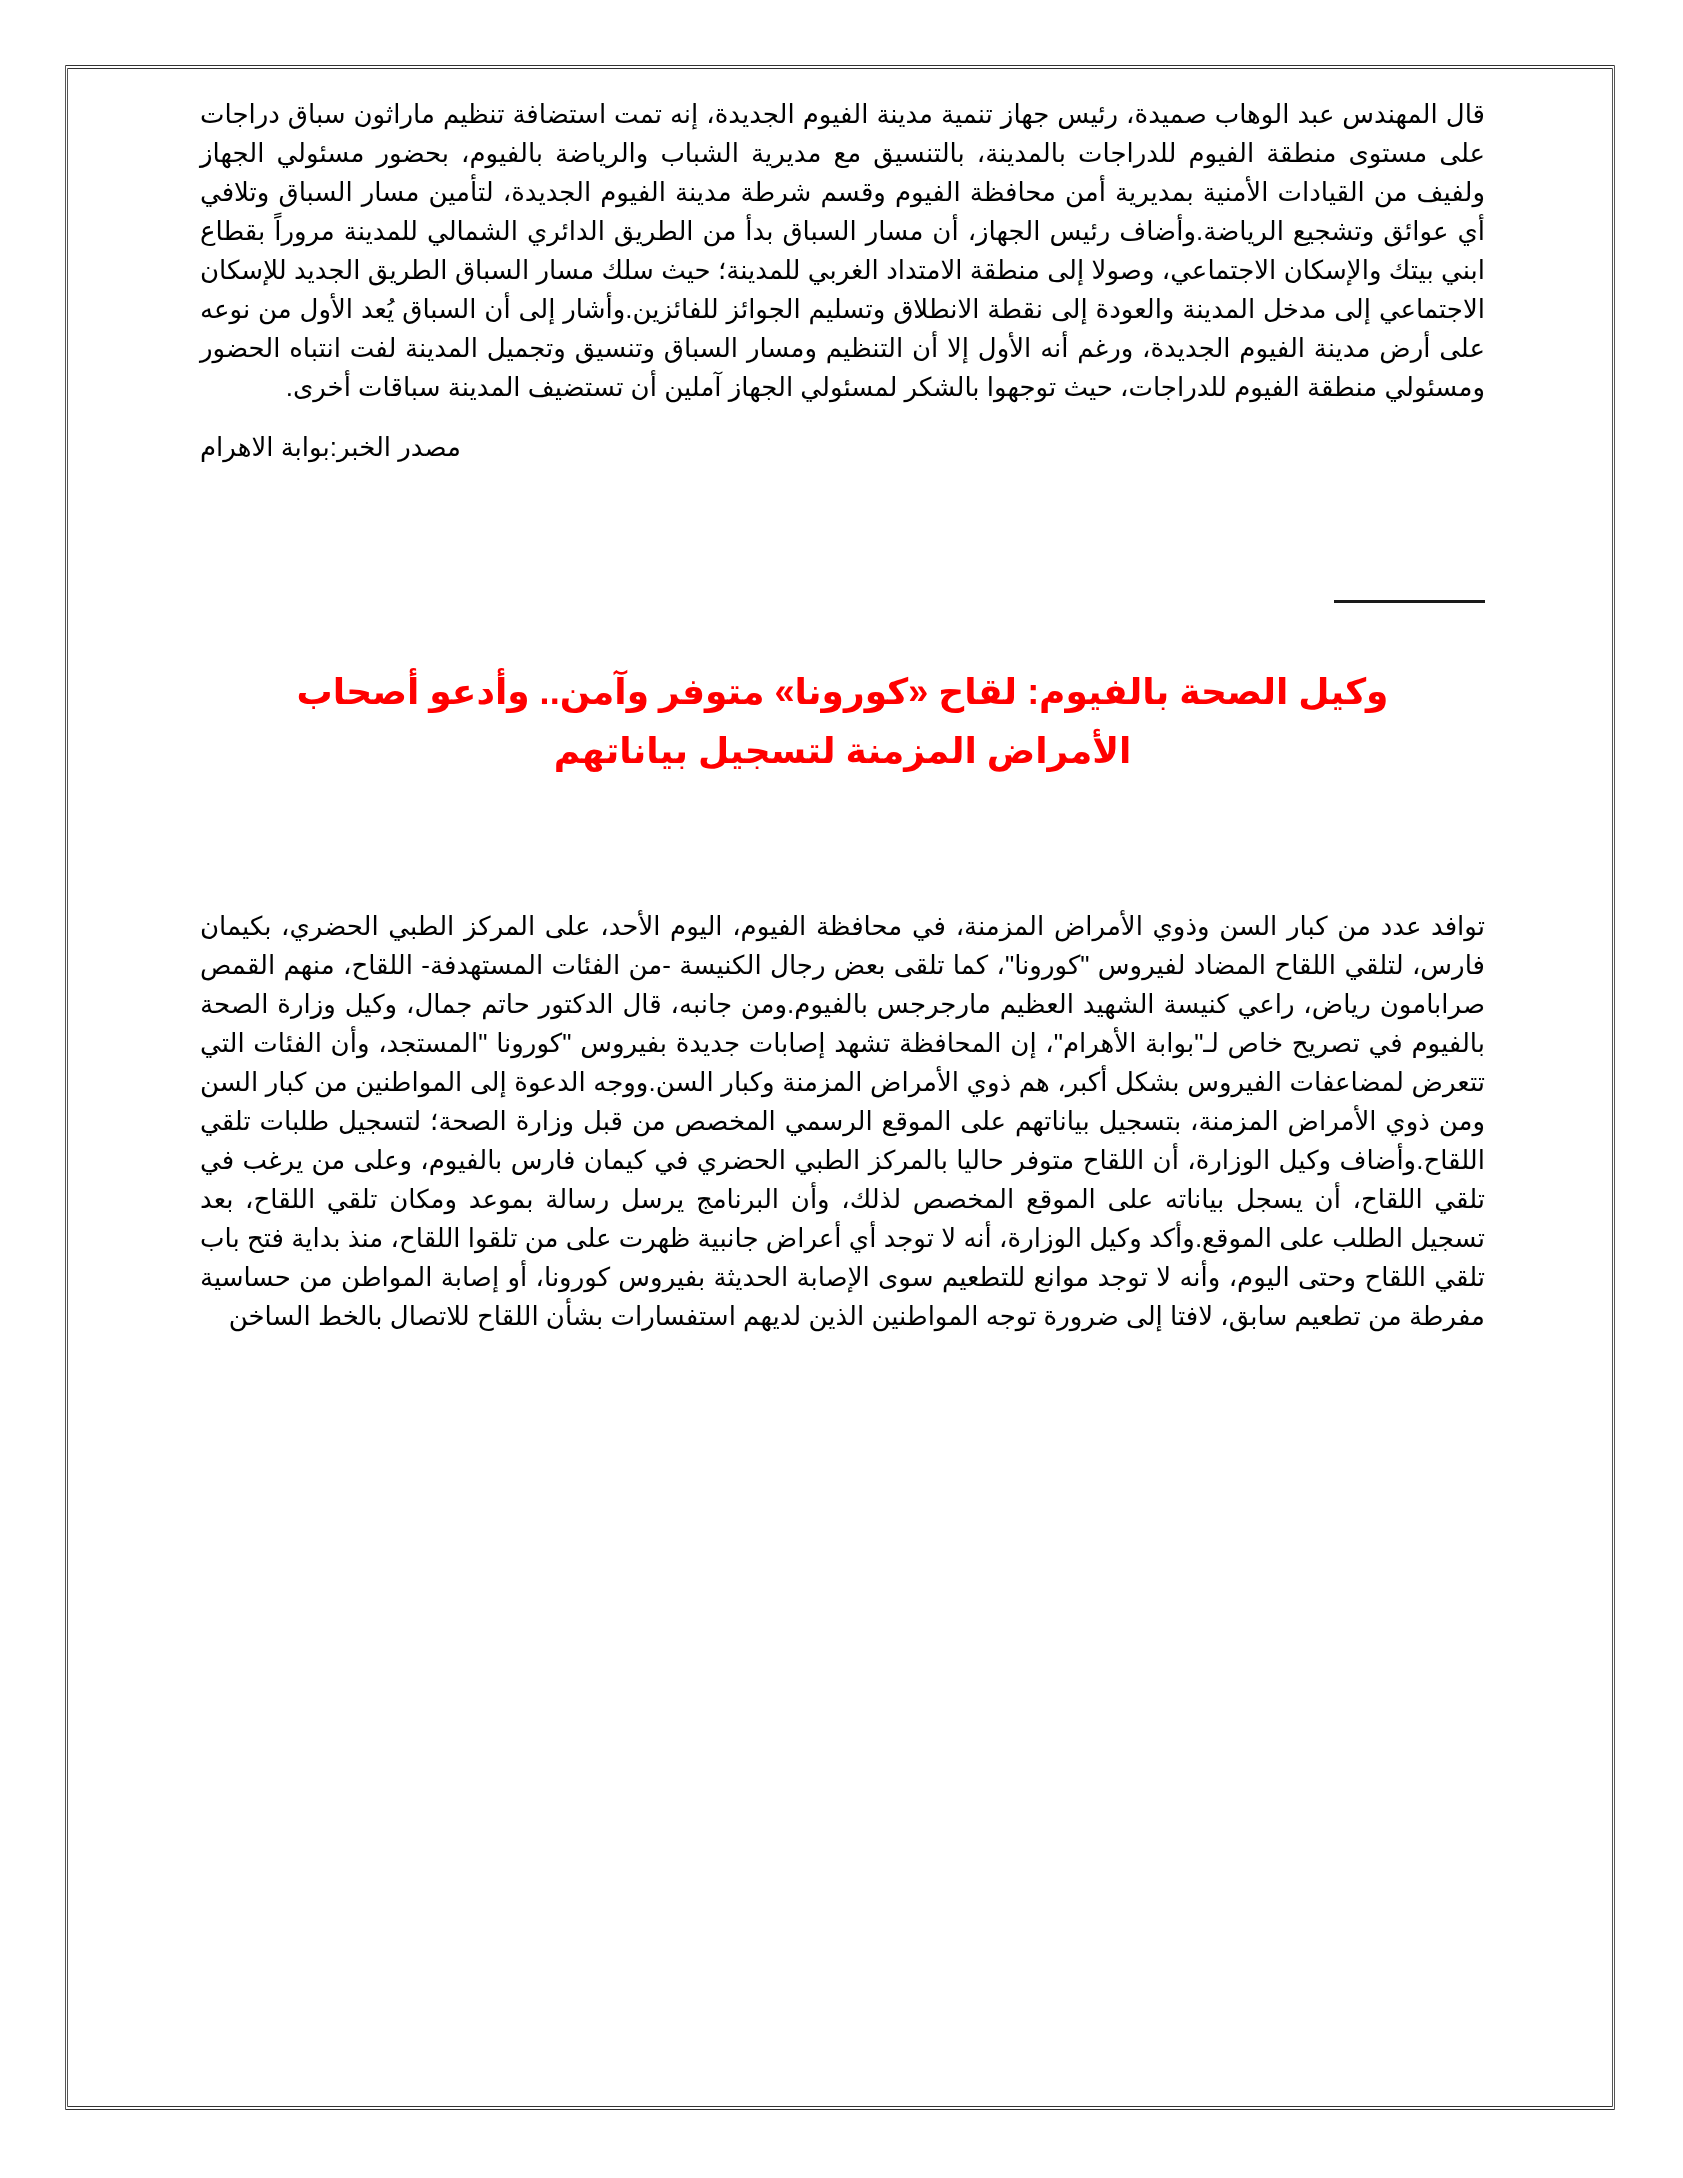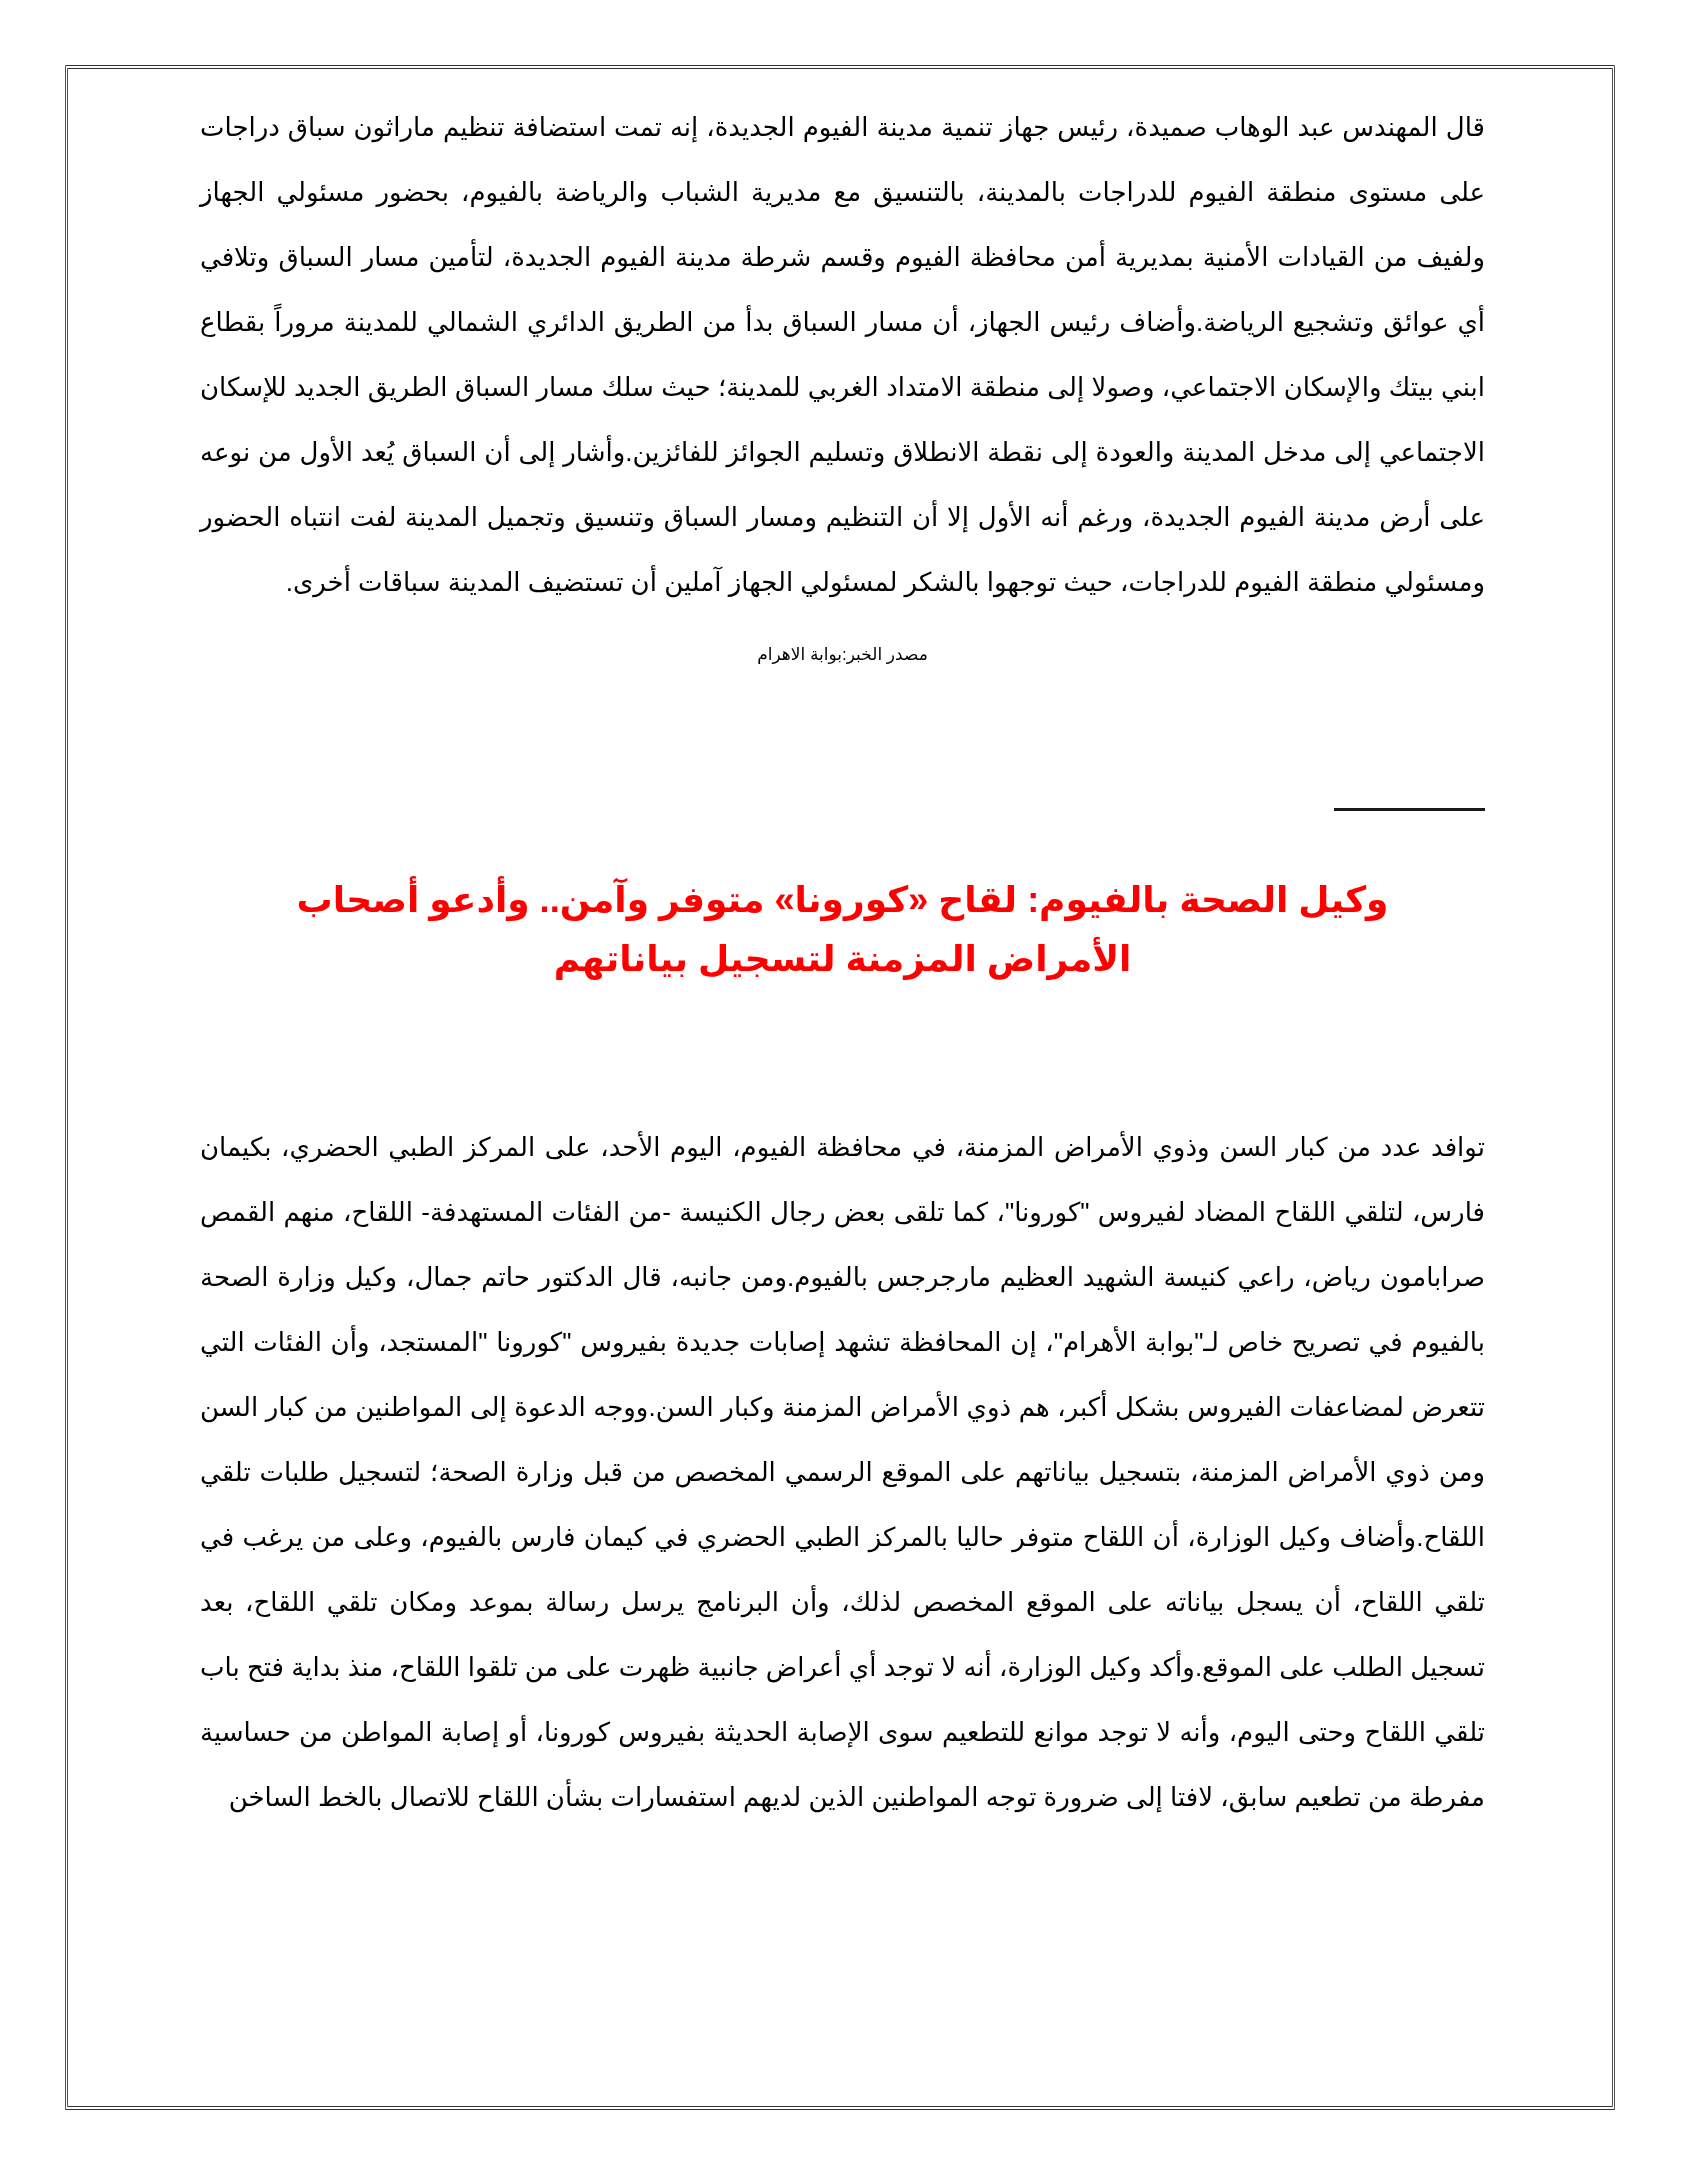--- a/index.html
+++ b/index.html
@@ -9,24 +9,24 @@
     border-top: 4px double #333; border-bottom: 4px double #333;
     border-left: 3px double #555; border-right: 3px double #555;
     box-sizing: border-box;
   }
   .content {
     position: absolute; left: 200px; top: 95px; width: 1285px;
     direction: rtl; font-family: "Liberation Sans", "DejaVu Sans", sans-serif;
     color: #000000;
   }
   .para {
-    font-size: 26px; line-height: 65px; text-align: justify;
+    font-size: 26px; line-height: 39px; text-align: justify;
     text-align-last: right; margin: 0;
   }
-  .meta-line { font-size: 17px; line-height: 52px; margin: 16px; text-align: center; }
+  .meta-line { font-size: 26px; line-height: 52px; margin: 0; text-align: left; }
   .source { margin-top: 14px; }
   .date { margin-top: 14px; }
   .separator {
     height: 3px; width: 151px; background: #1a1a1a; margin-top: 127px; margin-right: 0;
   }
   .headline {
     margin: 59px 0 0 0; color: #ff0000; font-weight: bold; font-size: 36px;
     line-height: 59px; text-align: center; padding: 0 40px;
   }
   .para2 { margin-top: 127px; }

